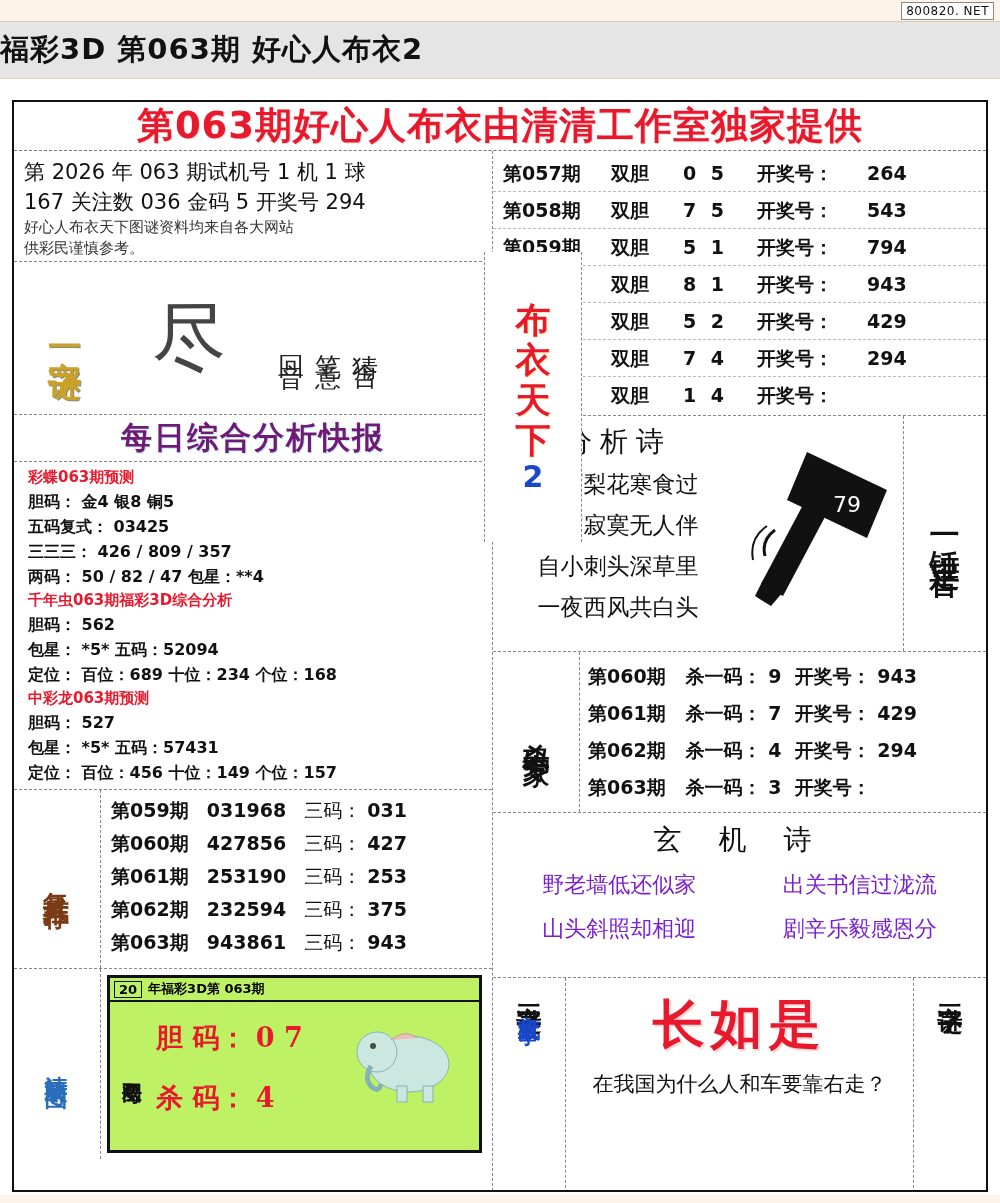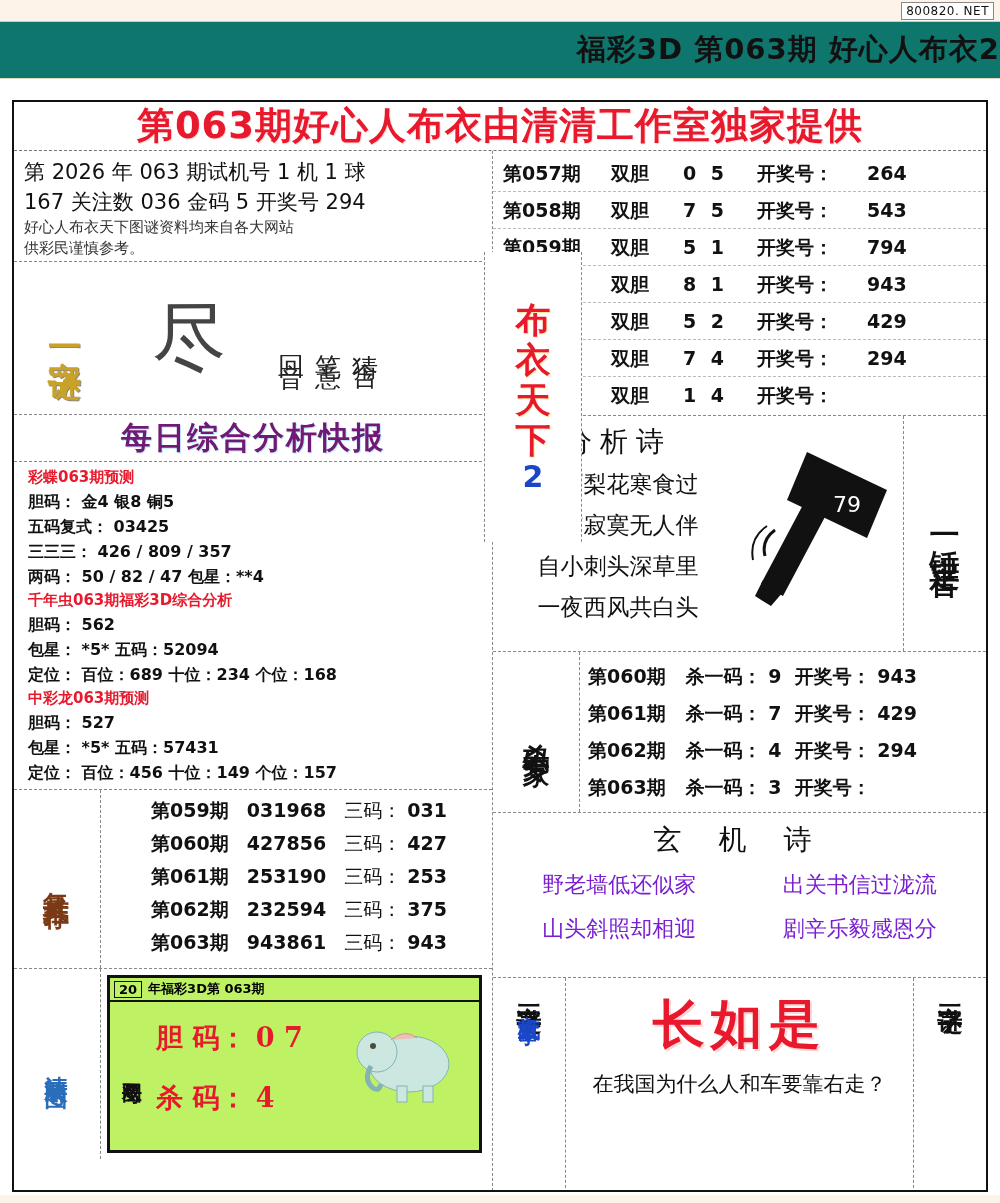--- a/index.html
+++ b/index.html
@@ -13,22 +13,22 @@
   .topbar{
     height:22px;background:#fdf3e8;border-bottom:1px solid #d8c9b6;
     display:flex;align-items:center;justify-content:flex-end;
     padding-right:6px;box-sizing:border-box;
   }
   .topbar .site{
     font-size:12px;color:#111;border:1px solid #888;background:#fff;
     padding:1px 4px;letter-spacing:.5px;
   }
   .titlebar{
-    height:56px;background:#0f766e;display:flex;align-items:center;
-    justify-content:flex-end;border-bottom:1px solid #e2d5c2;
+    height:56px;background:#e5e5e5;display:flex;align-items:center;
+    justify-content:flex-start;border-bottom:1px solid #e2d5c2;
   }
   .titlebar h1{
     margin:0;font-size:29px;font-weight:bold;color:#111;letter-spacing:1px;
   }
   .sheet{
     position:absolute;left:12px;top:100px;width:976px;height:1092px;
     border:2px solid #111;background:#fff;box-sizing:border-box;
     overflow:hidden;
   }
   
@@ -87,21 +87,21 @@
     font-size:31px;font-weight:bold;color:#701a75;letter-spacing:2px;
     text-shadow:1px 1px 0 #bfe9ff;
   }
   .analysis{padding:4px 10px 4px 14px;border-bottom:1px dashed #888;}
   .an-title{font-size:15px;font-weight:bold;color:#e8192c;line-height:23px;}
   .an-line{font-size:16px;color:#111;line-height:25px;font-weight:bold;}
   .an-line .k{font-weight:bold;}
   .an-line .v{font-weight:bold;}
 
   
-  .fushi{display:flex;border-bottom:1px dashed #888;height:178px;gap:40px;}
+  .fushi{display:flex;border-bottom:1px dashed #888;height:178px;}
   .fushi .lbl{
     width:86px;display:flex;align-items:center;justify-content:center;
     border-right:1px dashed #888;
   }
   .fushi .lbl span{
     writing-mode:vertical-rl;font-size:26px;font-weight:bold;color:#7a3a16;
     letter-spacing:4px;font-family:"DejaVu Serif","Liberation Serif",serif;
   }
   .fushi .rows{flex:1;padding:4px 0 0 10px;}
   .frow{font-size:19px;color:#111;line-height:33px;white-space:nowrap;}

